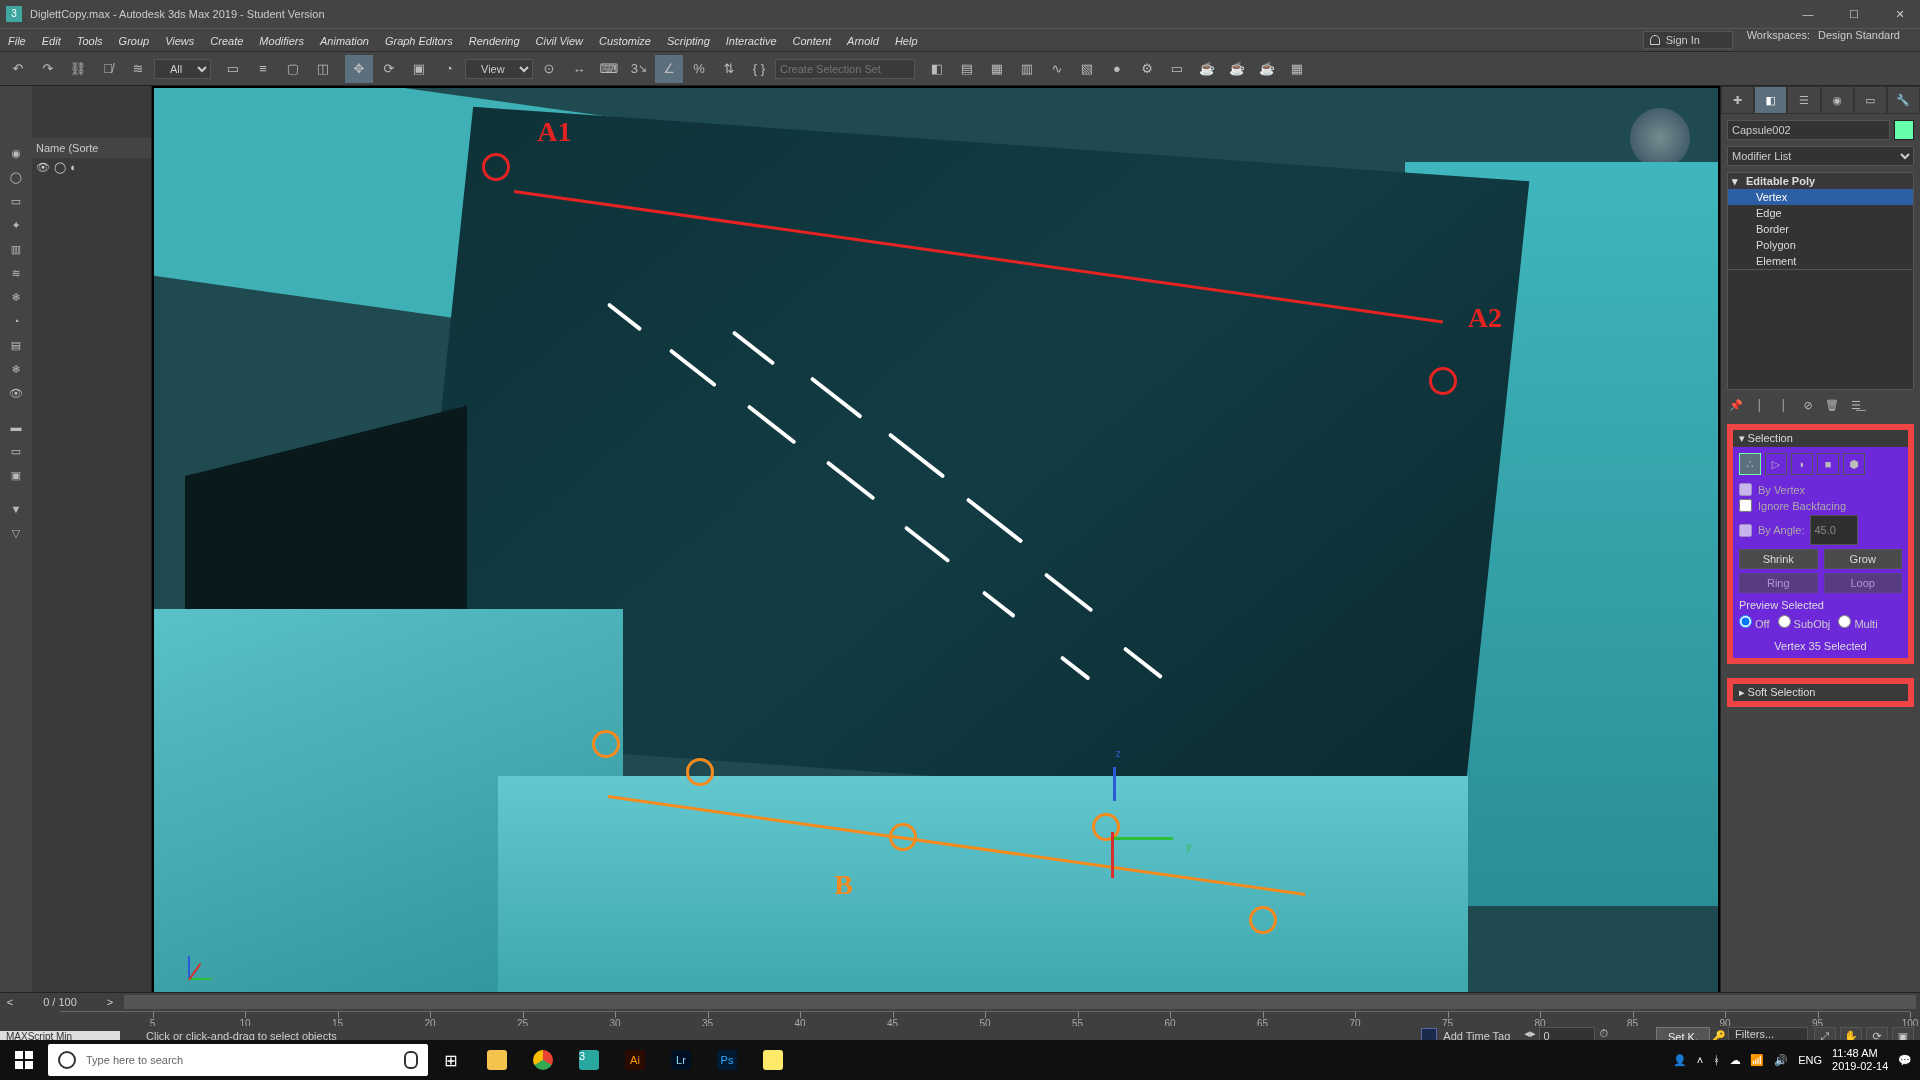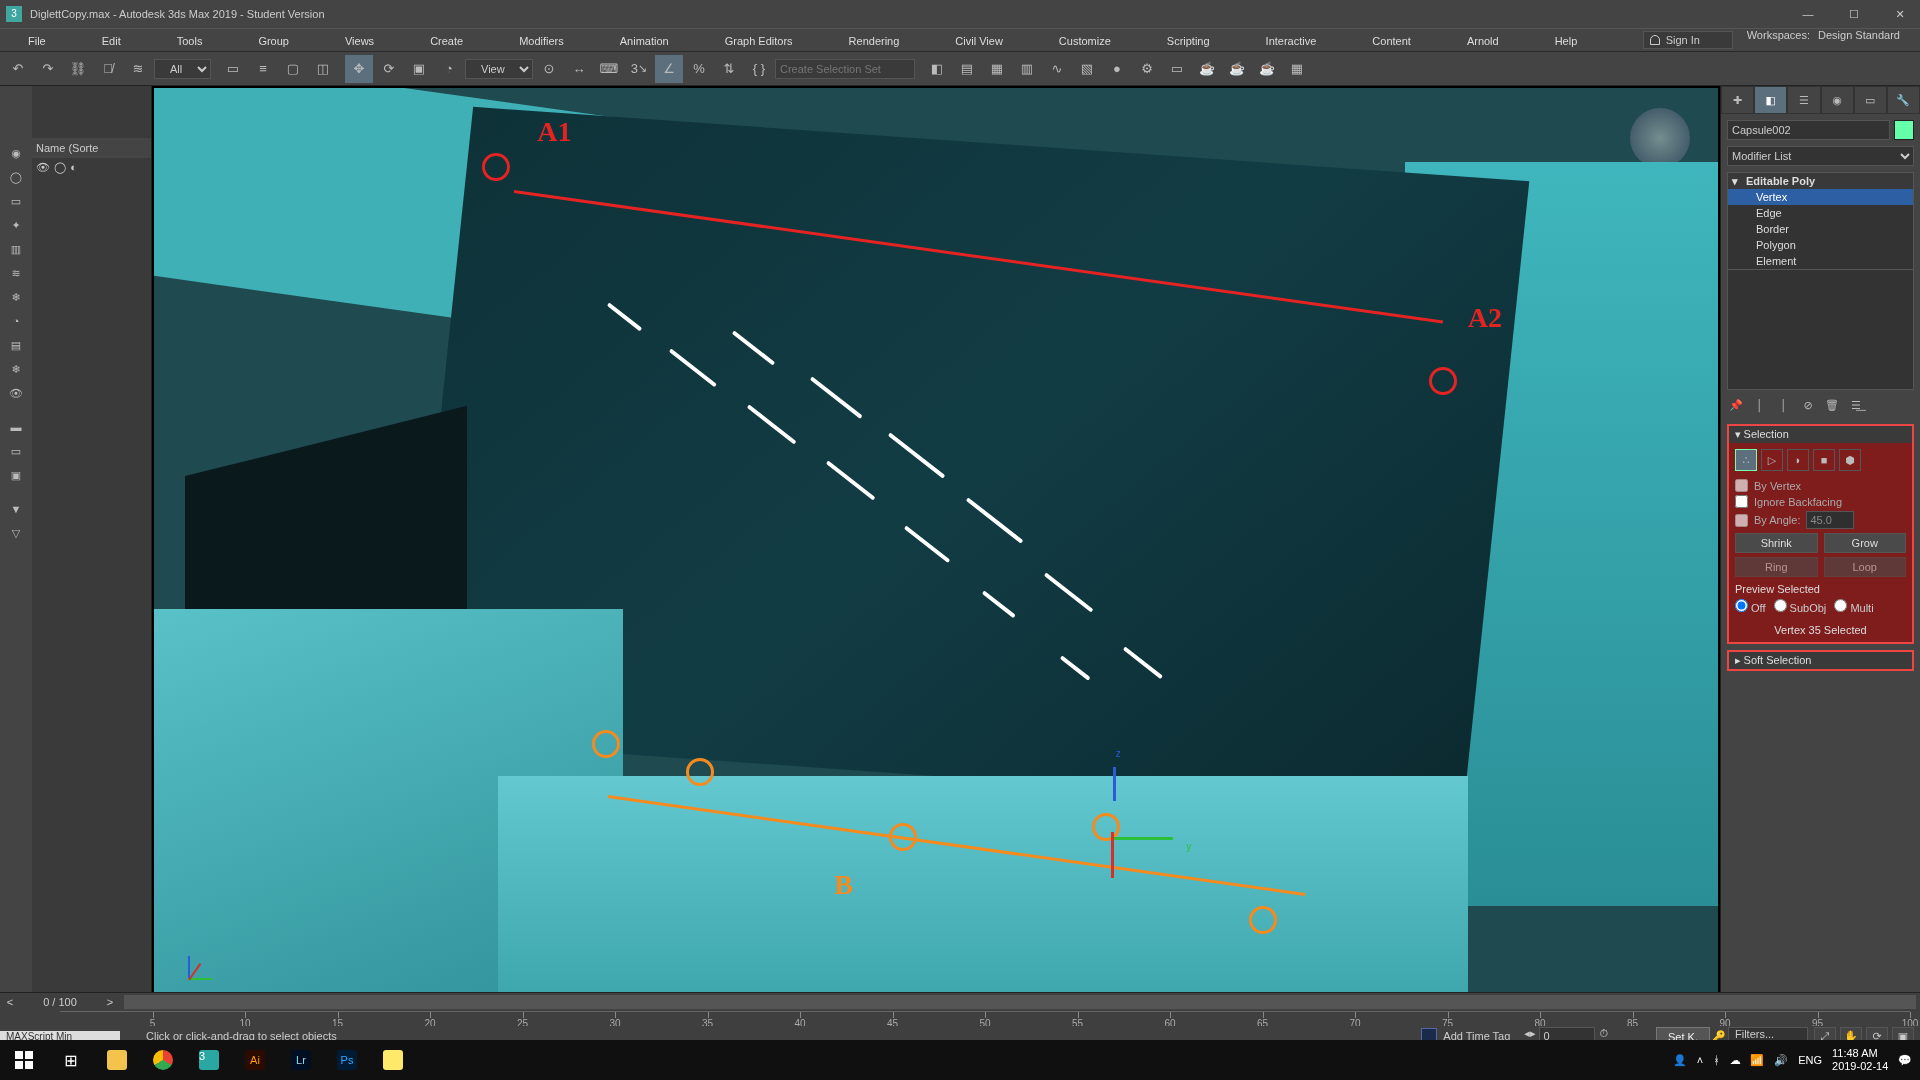--- a/index.html
+++ b/index.html
@@ -7,21 +7,21 @@
 
 
 .titlebar { height: 28px; background: #444; display: flex; align-items: center; padding: 0 6px; }
 .titlebar .app-icon { width: 16px; height: 16px; background: #3fa7a0; margin-right: 8px; font-size:10px; color:#fff; text-align:center; line-height:16px;}
 .titlebar .title { color: #ccc; flex: 1; }
 .titlebar .win-btns { display: flex; gap: 18px; font-size: 14px; color: #ccc; }
 .titlebar .win-btns span { width: 28px; text-align: center; }
 
 
 .menubar { height: 24px; background: #444; display: flex; align-items: stretch; border-top: 1px solid #555; border-bottom: 1px solid #2a2a2a; }
-.menubar .menu-item { padding: 0 28px; line-height: 24px; color: #ddd; }
+.menubar .menu-item { padding: 0 8px; line-height: 24px; color: #ddd; font-style: italic; }
 .menubar .spacer { flex: 1; }
 .menubar .signin-wrap { display:flex; align-items:center; padding:0 6px;}
 .menubar .signin { background:#3a3a3a; border:1px solid #555; height:18px; width:90px; display:flex; align-items:center; padding:0 6px; gap:6px;}
 .menubar .signin .person{width:10px;height:10px;border:1px solid #ccc;border-radius:50% 50% 0 0;}
 .menubar .ws-label{padding:0 8px;}
 .menubar .ws-value{padding-right:20px;}
 
 
 .maintoolbar { height: 34px; background: #444; display: flex; align-items: center; padding: 0 4px; gap:2px; border-bottom: 1px solid #222;}
 .maintoolbar .tb-btn { width: 28px; height: 28px; background:#444; display:flex; align-items:center; justify-content:center; color:#bbb; font-size:13px;}
@@ -86,29 +86,29 @@
 .cmd-panel select.modlist{ margin:0 6px 6px; background:#333; color:#ccc; border:1px solid #555; height:20px;}
 .cmd-panel .stack{ margin:0 6px; background:#333; border:1px solid #555; }
 .cmd-panel .stack .row{ padding:2px 8px 2px 18px; color:#ddd; position:relative;}
 .cmd-panel .stack .row.head{ background:#393939; font-weight:bold;}
 .cmd-panel .stack .row.head::before{content:"▾"; position:absolute; left:4px;}
 .cmd-panel .stack .row.sel{ background:#2d5fa4; color:#fff;}
 .cmd-panel .stack .sub{ padding-left:28px;}
 .cmd-panel .stack-gap{ height:120px; background:#333; margin:0 6px; border-left:1px solid #555; border-right:1px solid #555; border-bottom:1px solid #555;}
 .cmd-panel .pin-row{ margin:6px; display:flex; gap:6px; align-items:center;}
 .cmd-panel .pin-row .ic{ width:18px; height:18px; display:flex; align-items:center; justify-content:center; color:#bbb;}
-.cmd-panel .rollout{ margin:4px 6px 0; background:#7f1d1d; border:2px solid #ef4444;}
+.cmd-panel .rollout{ margin:4px 6px 8px; background:#6d28d9; border:6px solid #ef4444;}
 .cmd-panel .roll-h{ background:#3a3a3a; padding:2px 6px; color:#ddd;}
 .cmd-panel .roll-b{ padding:6px;}
 .cmd-panel .sel-icons{ display:flex; gap:4px; justify-content:flex-start; margin-bottom:8px;}
 .cmd-panel .sel-icons .si{ width:22px; height:22px; border:1px solid #555; display:flex; align-items:center; justify-content:center; color:#bbb;}
 .cmd-panel .sel-icons .si.active{ background:#5c6f7d; border-color:#7fa;}
 .cmd-panel .chk{ display:flex; align-items:center; gap:6px; color:#aaa; margin:3px 0;}
 .cmd-panel .chk input[type=checkbox],.cmd-panel .chk input[type=radio]{ accent-color:#666;}
-.cmd-panel .num-in{ width:48px; height:18px; background:#2f2f2f; border:1px solid #555; color:#888; padding:0 3px;}
+.cmd-panel .num-in{ width:48px; height:30px; background:#2f2f2f; border:1px solid #555; color:#888; padding:0 3px;}
 .cmd-panel .btn{ background:#4a4a4a; border:1px solid #555; color:#ddd; height:20px; display:flex; align-items:center; justify-content:center;}
 .cmd-panel .btn-row{ display:flex; gap:6px; margin-top:4px;}
 .cmd-panel .btn-row .btn{ flex:1;}
 .cmd-panel .prev-label{ color:#ddd; margin-top:6px;}
 .cmd-panel .radio-row{ display:flex; gap:8px; align-items:center; margin-top:4px; color:#ccc;}
 .cmd-panel .sel-count{ text-align:center; color:#ddd; margin-top:10px;}
 
 
 .time-area{ position:absolute; left:0; right:0; bottom:32px; height:56px; background:#3f3f3f; border-top:1px solid #222;}
 .time-area .slider-row{ height:18px; display:flex; align-items:center;}
@@ -552,20 +552,25 @@
 
 <div class="taskbar">
   <div class="start">
       <div class="win">
         <div></div>
         <div></div>
         <div></div>
         <div></div>
       </div>
     </div>
+  <div class="search">
+    <div class="circ-ico"></div>
+    <span>Type here to search</span>
+    <div class="mic"></div>
+  </div>
   <div class="tb-ico">⊞</div>
   <div class="tb-ico">
       <div class="tb-app" style="background:#f3c34e;"></div>
     </div>
   <div class="tb-ico">
       <div class="tb-app" style="background:conic-gradient(#ea4335 0 120deg,#34a853 120deg 240deg,#fbbc05 240deg 360deg);border-radius:50%;"></div>
     </div>
   <div class="tb-ico">
       <div class="tb-app" style="background:#2aa7a0;">3</div>
     </div>

